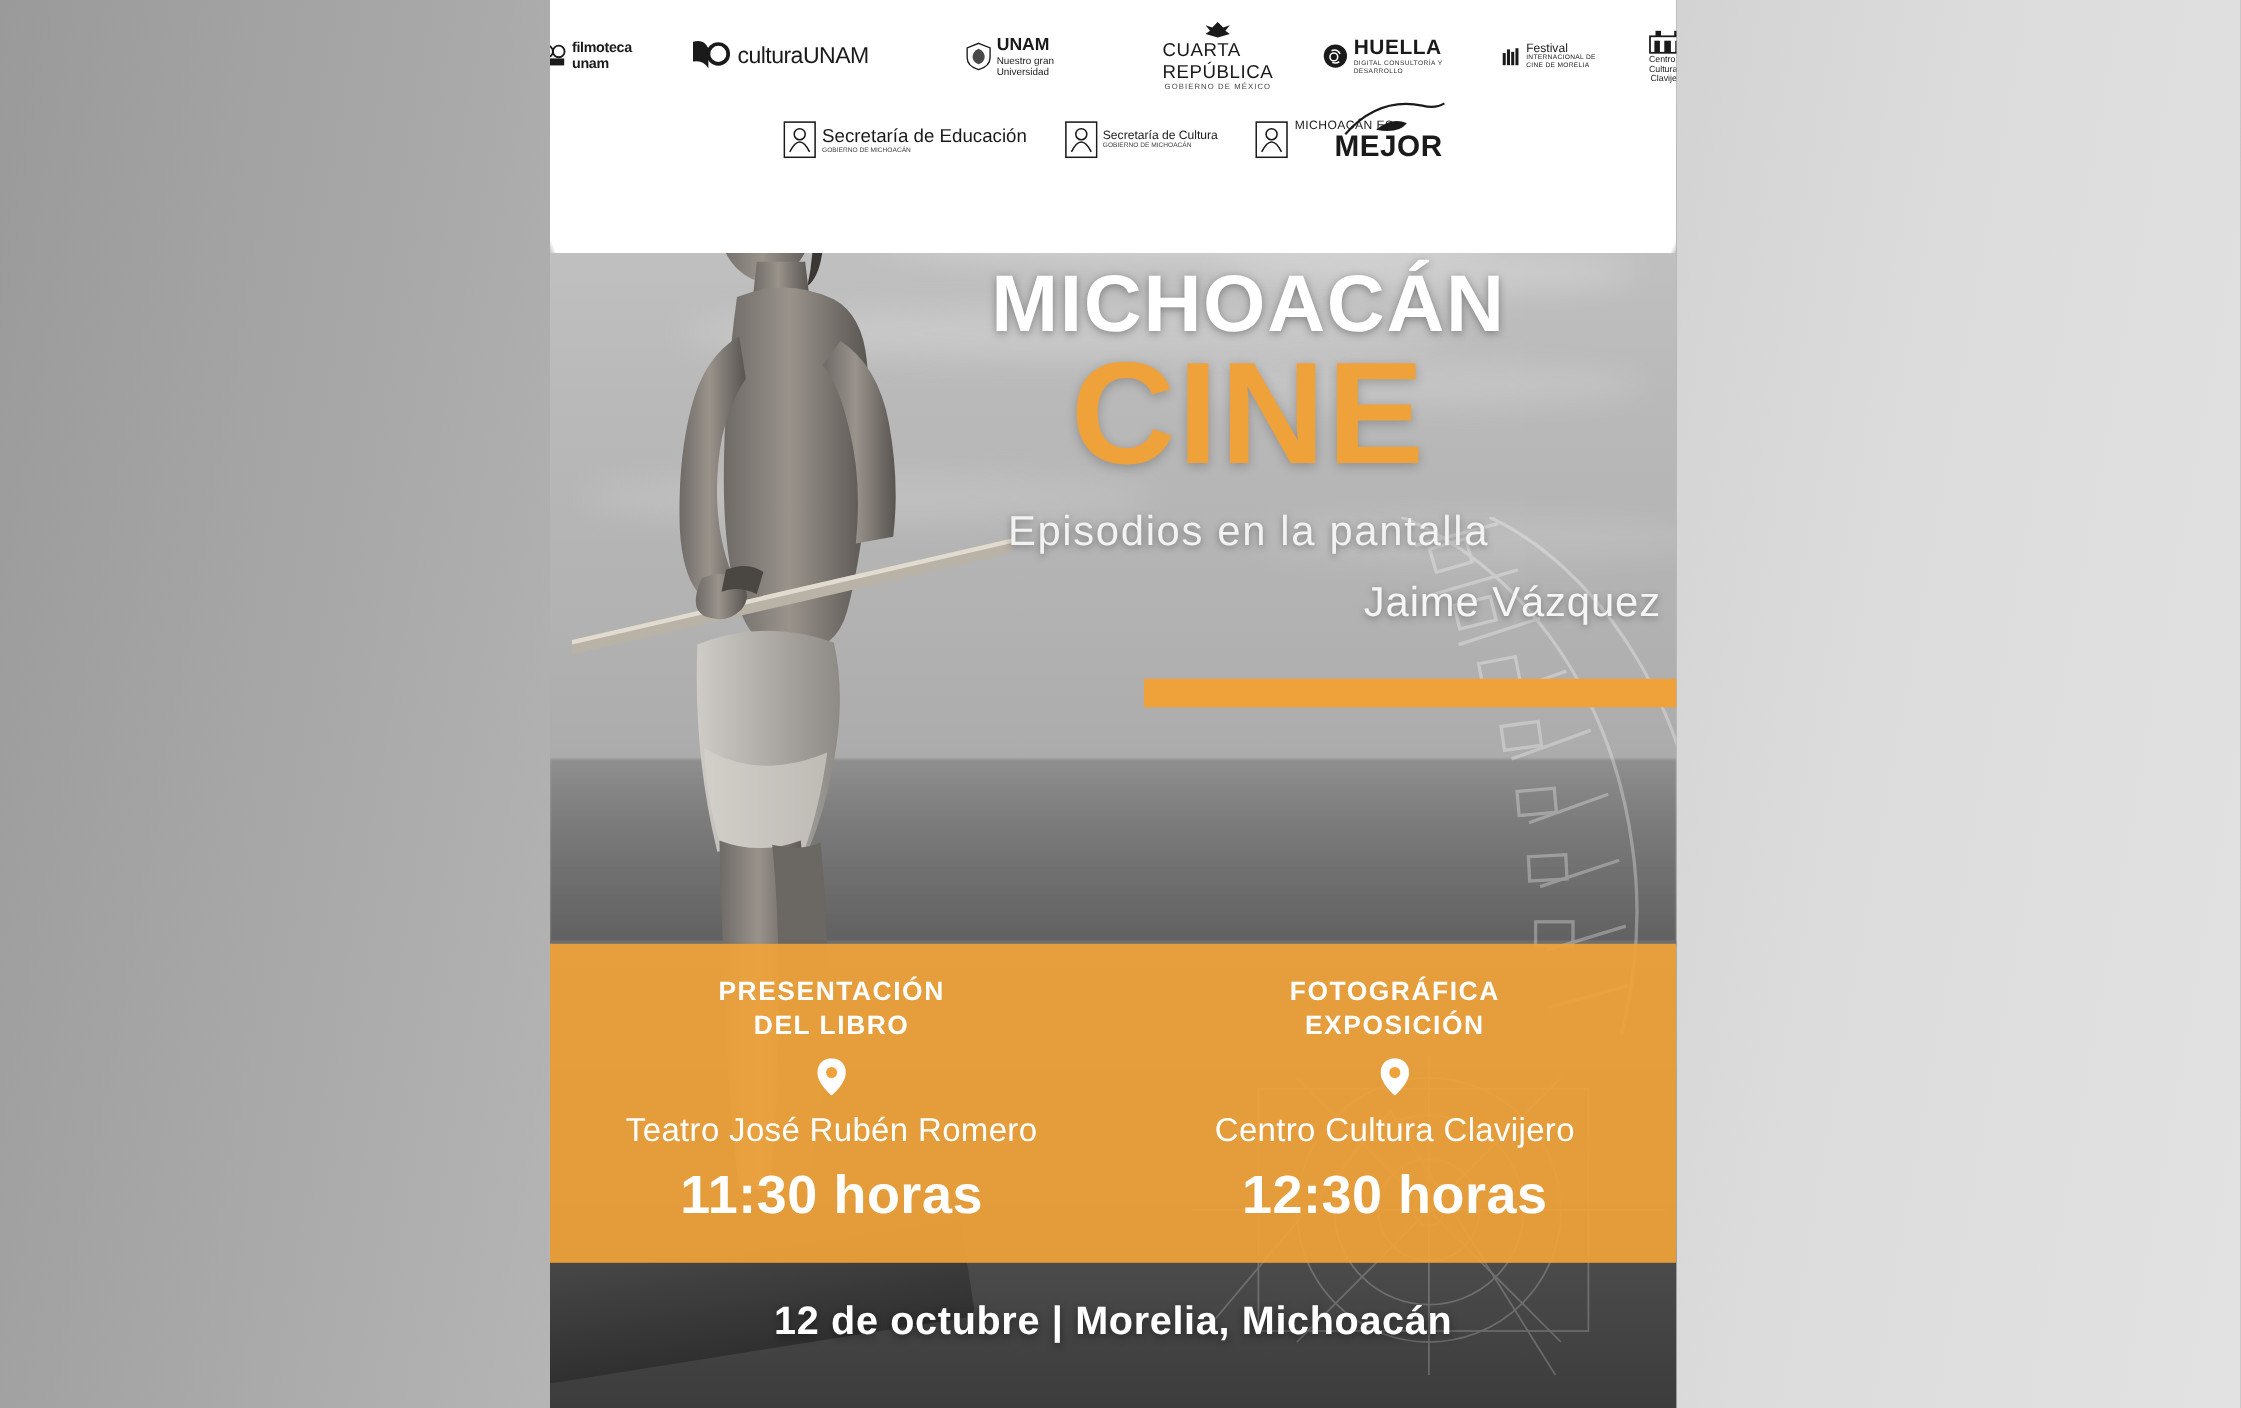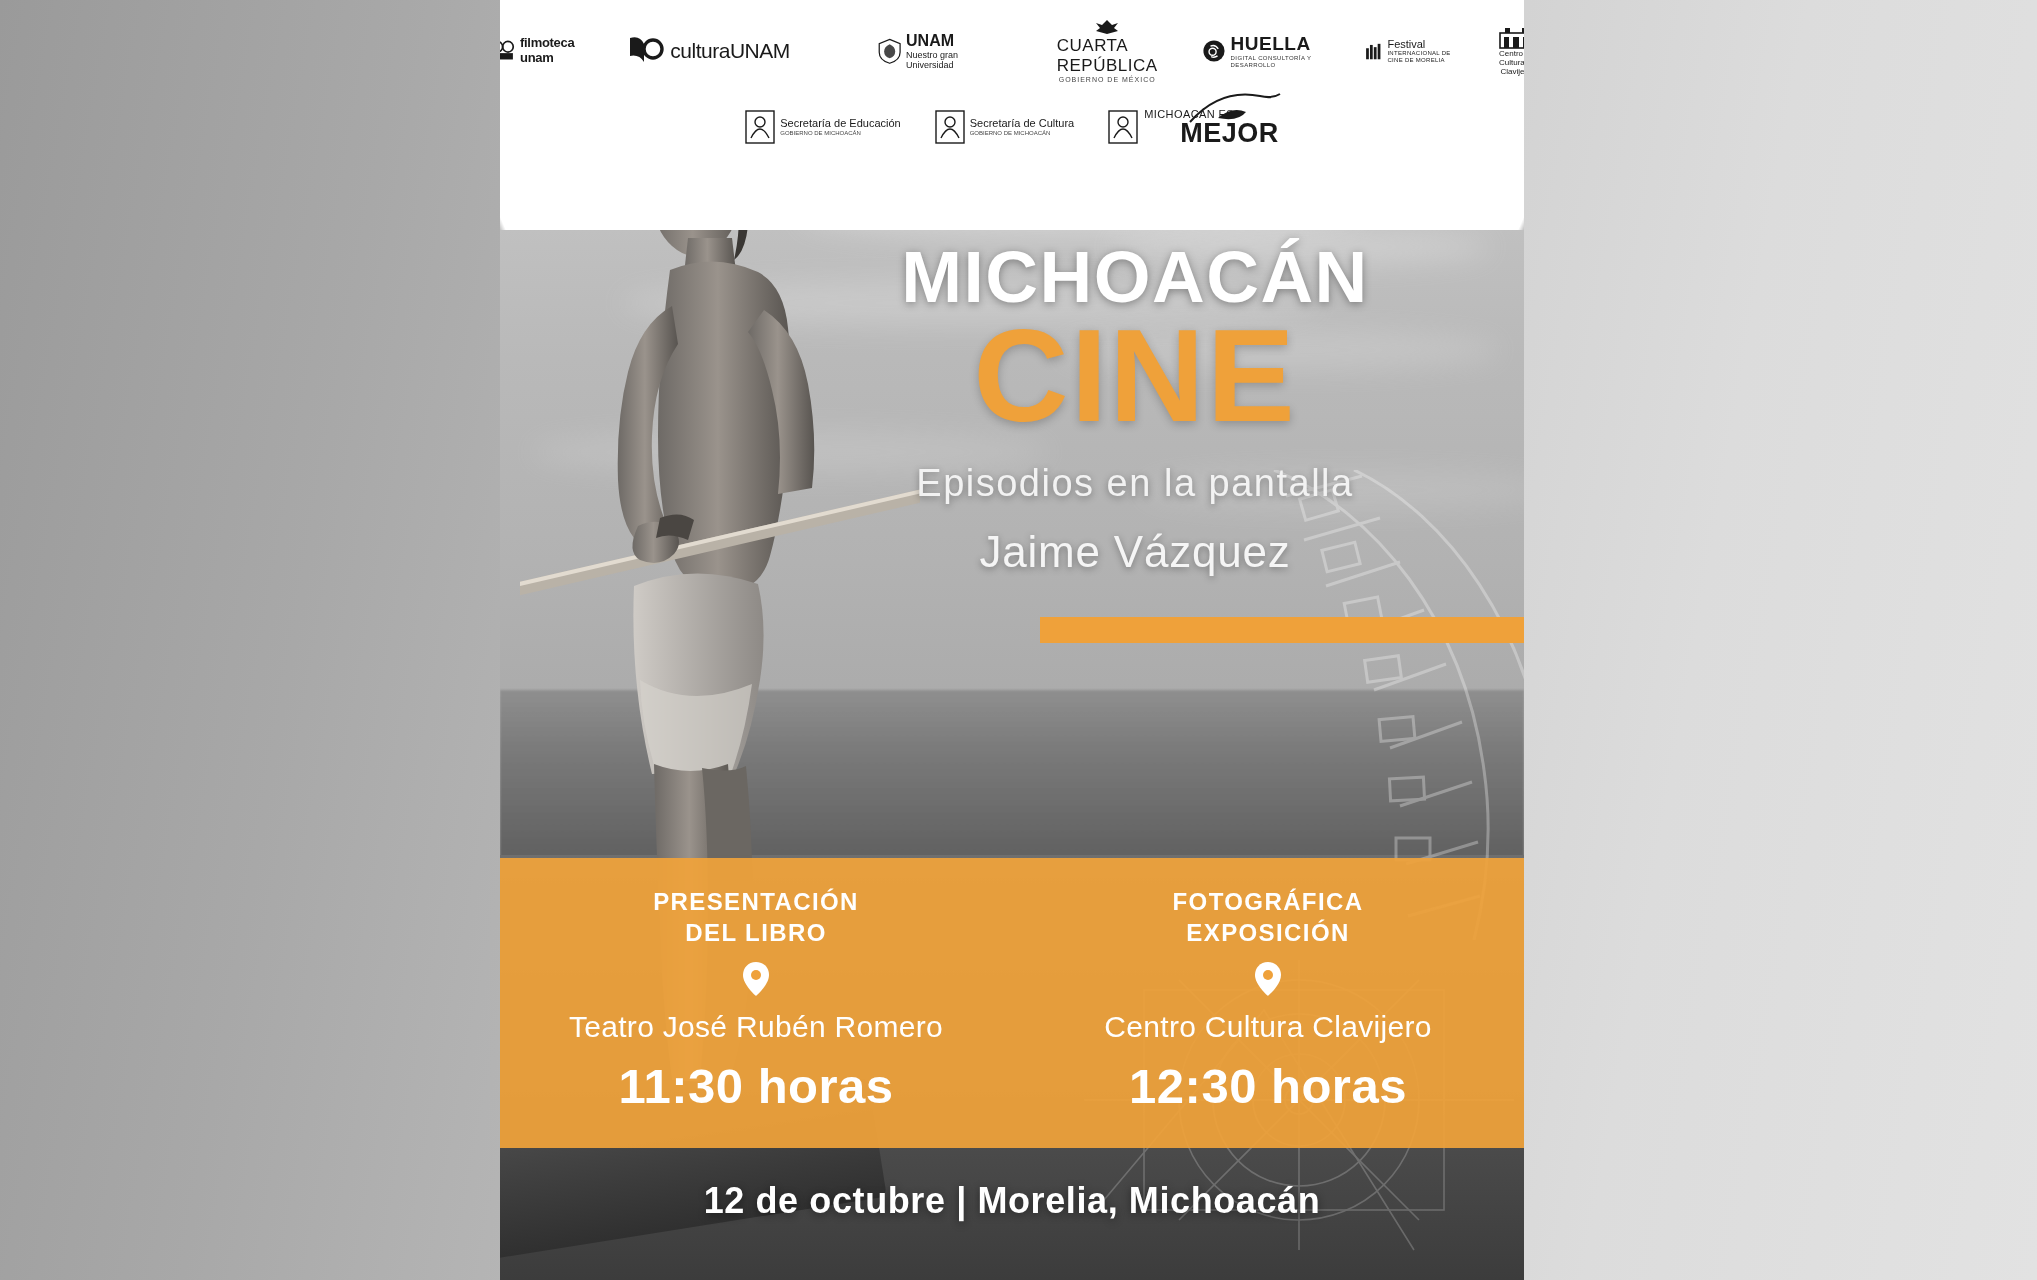--- a/index.html
+++ b/index.html
@@ -177,26 +177,27 @@
   }
   .h-sub {
     font-size: 38px;
     color: #f2f2f2;
     letter-spacing: 1.5px;
     margin-top: 22px;
     margin-left: 40px;
     text-shadow: 0 2px 7px rgba(0,0,0,.35);
   }
   .h-author {
-    font-size: 44px;
+    font-size: 38px;
     color: #f5f5f5;
     letter-spacing: .8px;
     margin-top: 22px;
     margin-left: 40px;
     text-shadow: 0 2px 7px rgba(0,0,0,.35);
+    text-align: right;
   }
   
   .cine-bar {
     position: absolute;
     left: 540px;
     top: 617px;
     width: 490px;
     height: 26px;
     background: #efa13a;
   }
@@ -444,21 +445,21 @@
 
     <div class="logos-row row2">
 
       <div class="logo">
         <svg width="30" height="34" viewBox="0 0 30 34">
           <rect x="1" y="1" width="28" height="32" fill="none" stroke="#1a1a1a" stroke-width="1.4"></rect>
           <path d="M6 28 q9 -18 18 0" fill="none" stroke="#1a1a1a" stroke-width="1.4"></path>
           <circle cx="15" cy="12" r="5" fill="none" stroke="#1a1a1a" stroke-width="1.4"></circle>
         </svg>
         <div style="margin-left:5px;color:#1a1a1a;">
-          <div style="font-size:11px;line-height:1.25;">Secretaría de Educación</div>
+          <div style="font-size:17px;line-height:1.25;">Secretaría de Educación</div>
           <div class="lt" style="font-size:6px;color:#444;">GOBIERNO DE MICHOACÁN</div>
         </div>
       </div>
 
       <div class="logo">
         <svg width="30" height="34" viewBox="0 0 30 34">
           <rect x="1" y="1" width="28" height="32" fill="none" stroke="#1a1a1a" stroke-width="1.4"></rect>
           <path d="M6 28 q9 -18 18 0" fill="none" stroke="#1a1a1a" stroke-width="1.4"></path>
           <circle cx="15" cy="12" r="5" fill="none" stroke="#1a1a1a" stroke-width="1.4"></circle>
         </svg>

